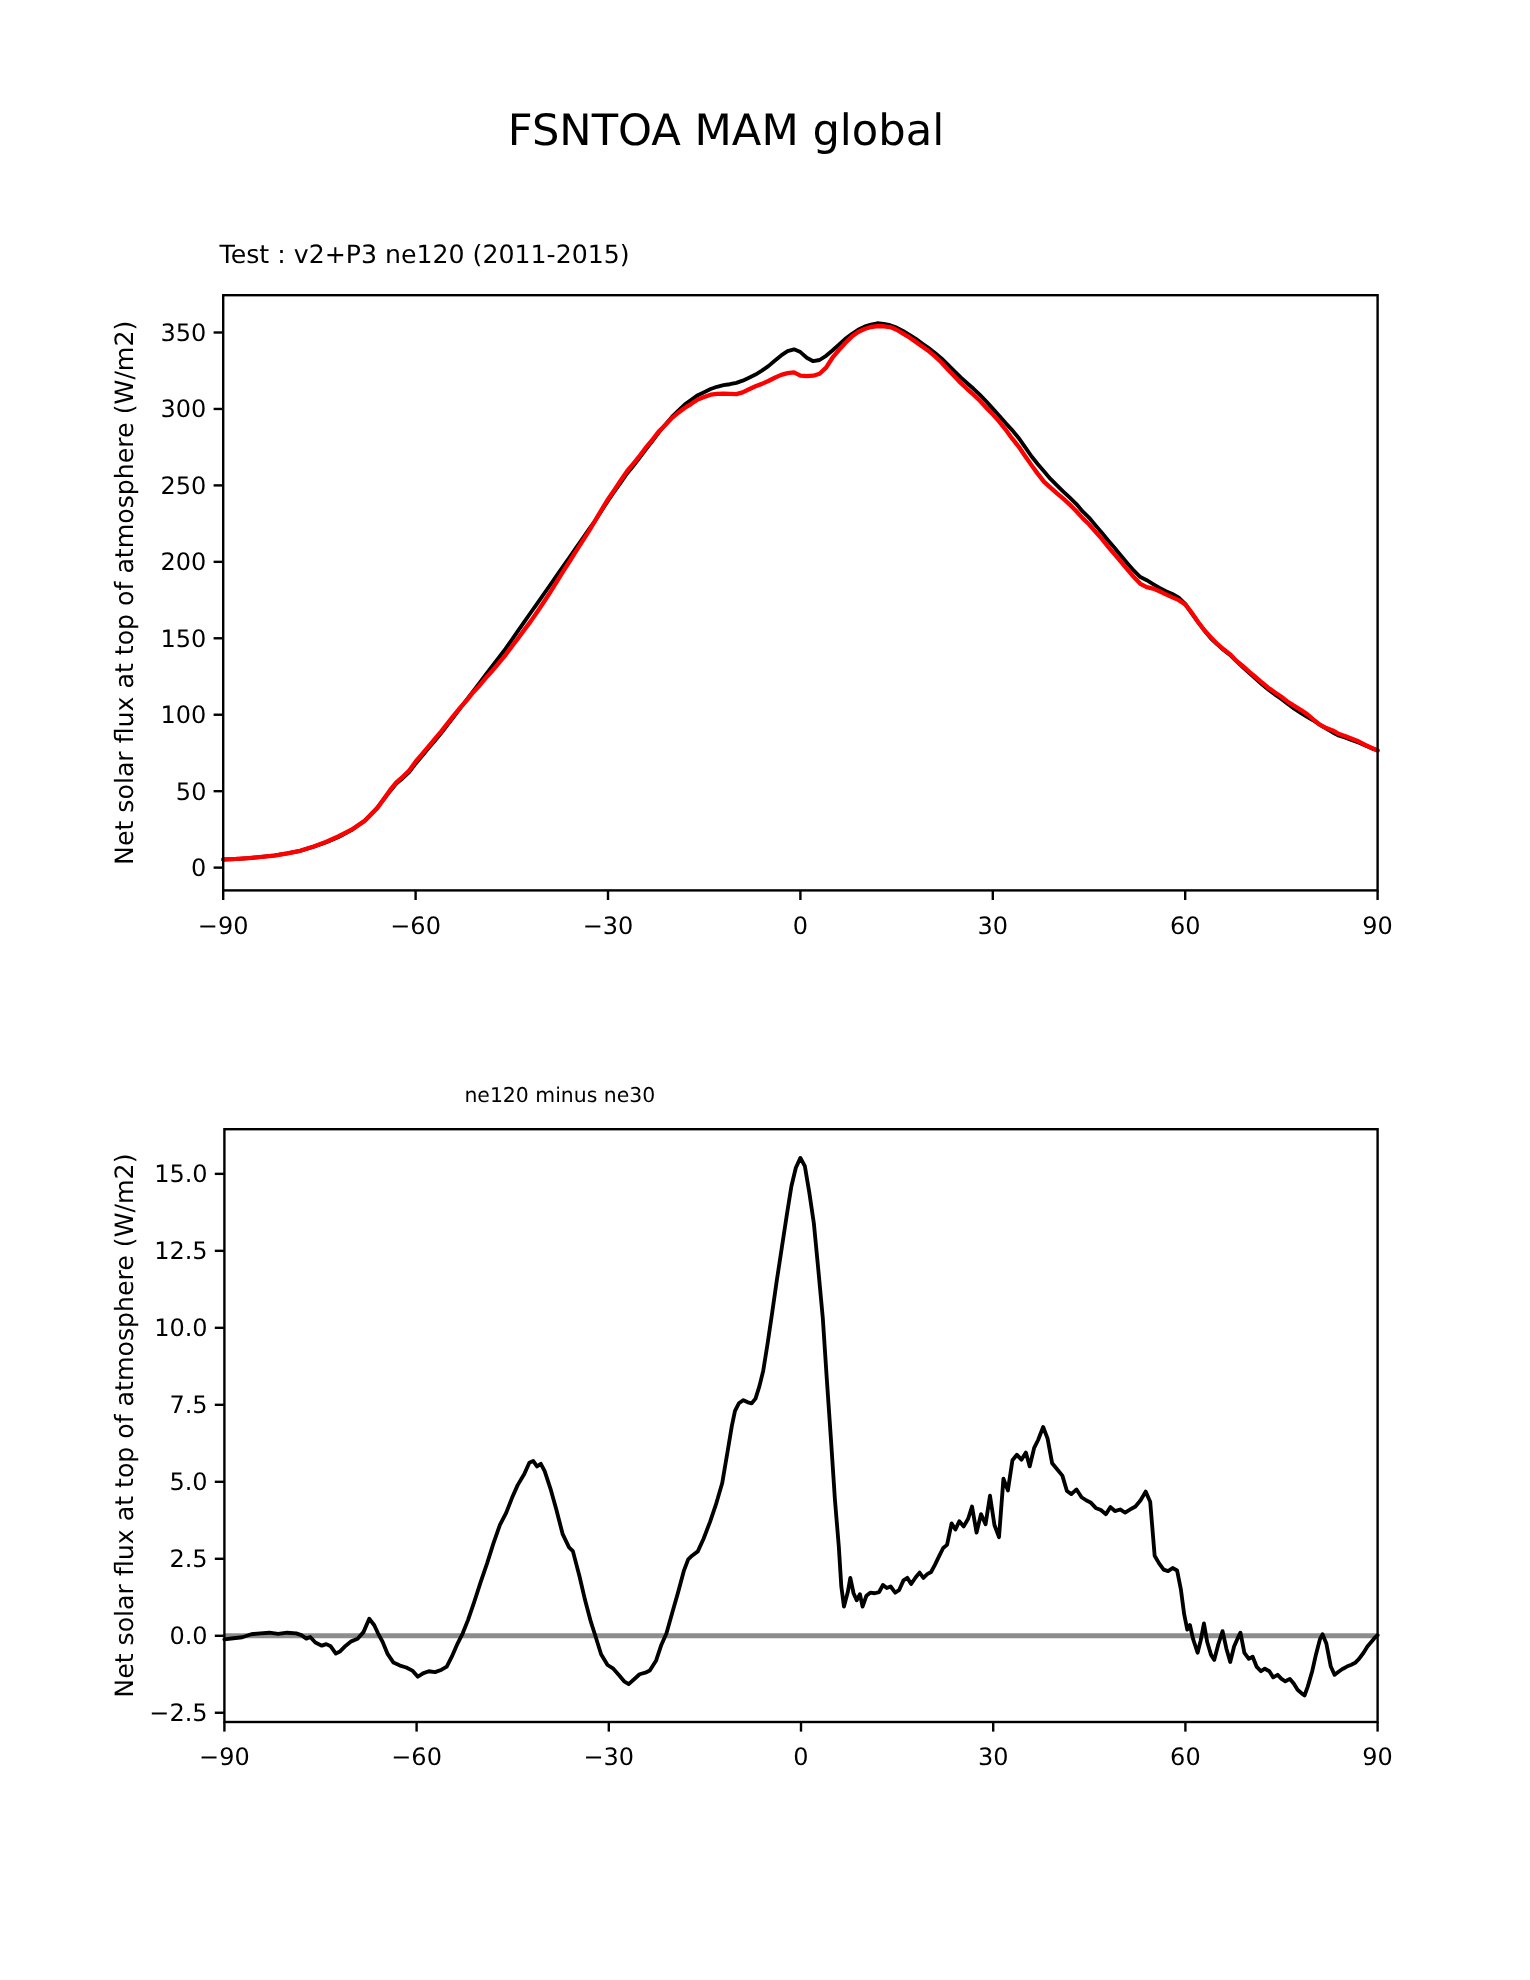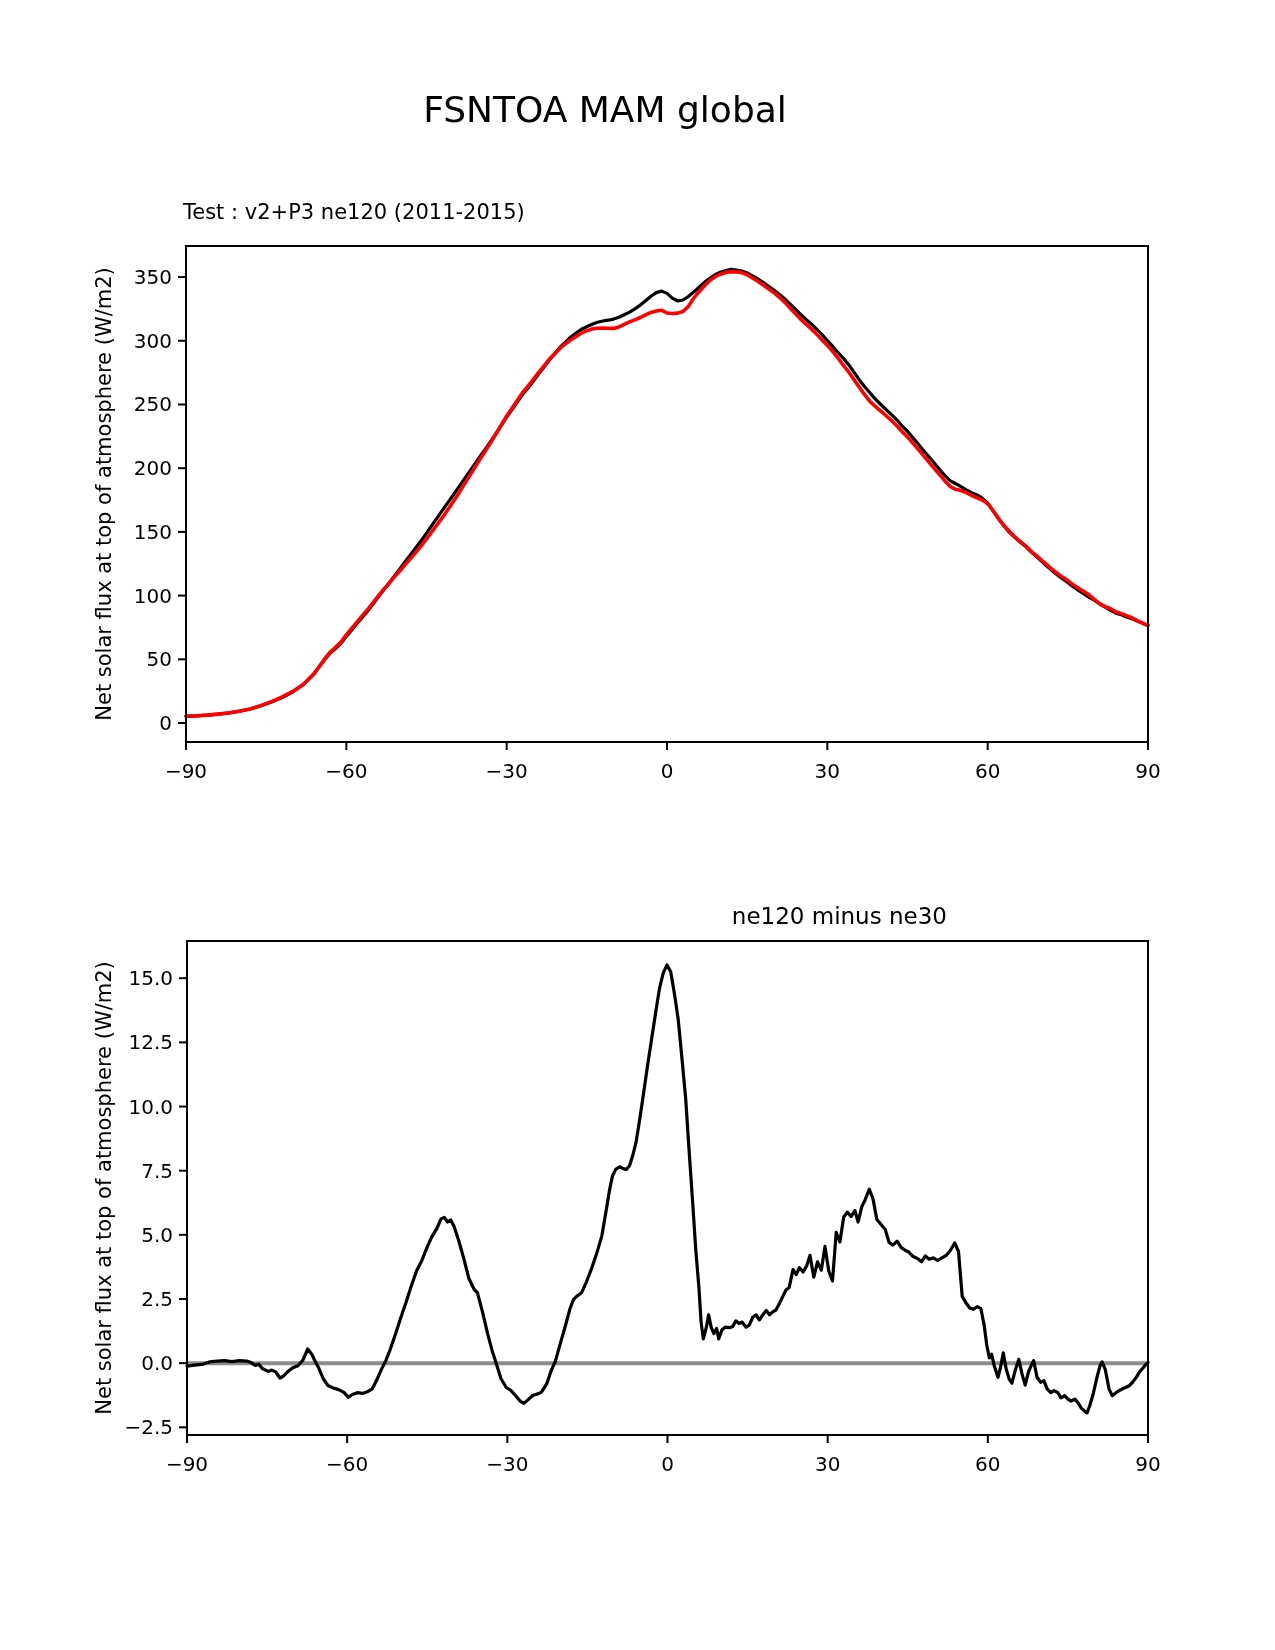--- a/index.html
+++ b/index.html
@@ -7,21 +7,21 @@
           font-family:"DejaVu Sans","Liberation Sans",sans-serif;color:#000;}
   .figure svg{position:absolute;left:0;top:0;}
   .abs{position:absolute;white-space:nowrap;}
   .suptitle{left:0;width:1210px;top:89px;text-align:center;font-size:36px;}
   .legend-line{left:183px;font-size:21px;}
   .legend-test{top:168px;margin-top:32px;}
   .legend-ref{top:199px;}
   .ylabel{font-size:21px;transform:translate(-50%,-50%) rotate(-90deg);}
   .ylabel-top{left:104px;top:494px;}
   .ylabel-bottom{left:104px;top:1188px;}
-  .subtitle2{left:387px;width:560px;top:903px;text-align:right;font-size:23px;}
+  .subtitle2{left:387px;width:560px;top:903px;text-align:left;font-size:17px;}
 </style>
 </head>
 <body>
 
 <div class="figure">
   <svg id="chart-svg" width="1275" height="1650" viewBox="0 0 1275 1650">
       <g>
         <polyline points="186.0,716.3 196.7,715.9 207.4,715.1 218.1,714.1 228.8,712.8 239.4,711.2 250.1,709.0 260.8,705.8 271.5,702.0 282.2,697.5 292.9,691.8 303.6,684.2 314.3,673.3 325.0,659.3 330.3,652.9 335.6,648.5 341.0,643.4 346.3,636.4 351.7,630.0 357.0,623.6 362.4,617.3 367.7,610.9 373.1,603.9 378.4,596.9 383.7,589.9 389.1,582.9 394.4,575.9 399.8,568.9 405.1,561.8 410.5,554.8 415.8,547.8 421.2,540.8 426.5,533.2 431.8,525.5 437.2,517.9 442.5,510.2 447.9,502.6 453.2,495.0 458.6,487.3 463.9,479.7 469.3,472.0 474.6,464.4 479.9,456.7 485.3,449.1 490.6,441.4 496.0,433.8 501.3,425.5 506.7,417.2 512.0,409.6 517.4,401.9 522.7,394.3 528.0,387.9 533.4,380.9 538.7,373.9 544.1,366.9 549.4,359.9 554.8,353.5 560.1,347.2 565.5,342.1 570.8,337.0 576.1,333.1 581.5,329.3 586.8,326.8 592.2,324.2 597.5,322.3 602.9,321.0 608.2,320.2 613.6,319.1 618.9,317.2 624.2,314.7 629.6,312.1 634.9,308.9 640.3,305.1 645.6,300.7 651.0,296.2 656.3,292.6 661.7,291.1 667.0,293.4 672.3,298.1 677.7,301.0 683.0,300.0 688.4,296.5 693.7,292.1 699.1,287.3 704.4,282.4 709.8,278.4 715.1,274.8 720.4,272.2 725.8,270.5 731.1,269.4 736.5,270.0 741.8,271.0 747.2,273.0 752.5,275.8 757.9,279.0 763.2,282.4 768.5,286.3 773.9,290.1 779.2,294.2 784.6,298.7 789.9,303.8 795.3,309.2 800.6,314.5 806.0,319.4 811.3,324.0 816.6,329.1 822.0,334.7 827.3,340.5 832.7,346.4 838.0,352.5 843.4,358.4 848.7,364.7 854.1,372.4 859.4,380.0 864.7,386.7 870.1,393.0 875.4,399.1 880.8,404.5 886.1,409.6 891.5,414.7 896.8,419.8 902.2,426.2 907.5,431.3 912.8,437.6 918.2,444.0 923.5,450.4 928.9,456.7 934.2,463.1 939.6,469.5 944.9,475.6 950.3,480.9 955.6,483.5 960.9,486.7 966.3,489.9 971.6,492.7 977.0,495.0 982.3,498.1 987.7,503.2 993.0,510.9 998.4,518.5 1003.7,525.5 1009.0,531.9 1014.4,537.0 1019.7,541.7 1025.1,545.9 1030.4,551.0 1035.8,556.1 1041.1,560.8 1046.5,565.7 1051.8,570.4 1057.1,574.7 1062.5,578.8 1067.8,582.4 1073.2,586.7 1078.5,590.5 1083.9,594.0 1089.2,597.3 1094.6,600.4 1099.9,604.0 1105.2,607.1 1110.6,610.4 1115.9,613.1 1121.3,614.8 1126.6,616.9 1132.0,618.8 1137.3,621.1 1142.7,623.4 1148.0,625.4" fill="none" stroke="#000000" stroke-width="3.2" stroke-linejoin="round" stroke-linecap="round"></polyline>
         <polyline points="186.0,716.1 196.7,715.8 207.4,715.1 218.1,714.1 228.8,713.0 239.4,711.2 250.1,709.0 260.8,705.6 271.5,701.6 282.2,696.9 292.9,691.4 303.6,684.3 314.3,673.5 325.0,658.5 330.3,652.0 335.6,647.3 341.0,642.1 346.3,634.8 351.7,628.5 357.0,622.1 362.4,615.7 367.7,609.5 373.1,602.6 378.4,596.0 383.7,589.5 389.1,583.4 394.4,576.8 399.8,571.0 405.1,564.6 410.5,558.7 415.8,552.3 421.2,545.9 426.5,538.8 431.8,531.8 437.2,524.5 442.5,517.4 447.9,509.6 453.2,501.7 458.6,493.4 463.9,484.9 469.3,476.2 474.6,467.9 479.9,459.4 485.3,451.1 490.6,442.8 496.0,433.8 501.3,424.8 506.7,416.0 512.0,408.2 517.4,400.2 522.7,392.5 528.0,386.1 533.4,379.4 538.7,372.4 544.1,365.9 549.4,359.1 554.8,353.7 560.1,348.2 565.5,343.7 570.8,339.8 576.1,336.5 581.5,332.9 586.8,330.9 592.2,328.9 597.5,328.3 602.9,328.1 608.2,328.2 613.6,328.4 618.9,327.0 624.2,324.4 629.6,321.9 634.9,319.9 640.3,317.5 645.6,314.8 651.0,312.4 656.3,311.0 661.7,310.3 667.0,313.0 672.3,313.5 677.7,313.1 683.0,311.5 688.4,306.4 693.7,298.1 699.1,291.7 704.4,285.8 709.8,280.5 715.1,276.7 720.4,274.2 725.8,272.5 731.1,271.7 736.5,271.9 741.8,272.6 747.2,274.8 752.5,278.0 757.9,281.2 763.2,284.9 768.5,288.7 773.9,292.6 779.2,297.0 784.6,302.1 789.9,307.9 795.3,313.5 800.6,319.1 806.0,324.2 811.3,328.9 816.6,334.0 822.0,339.9 827.3,345.3 832.7,351.4 838.0,358.0 843.4,365.4 848.7,371.9 854.1,379.8 859.4,387.4 864.7,394.7 870.1,401.6 875.4,406.4 880.8,411.1 886.1,415.6 891.5,420.5 896.8,425.8 902.2,431.8 907.5,436.9 912.8,443.0 918.2,449.1 923.5,455.7 928.9,462.0 934.2,468.3 939.6,474.7 944.9,480.9 950.3,486.5 955.6,489.3 960.9,490.5 966.3,492.7 971.6,495.3 977.0,497.8 982.3,500.1 987.7,503.7 993.0,510.5 998.4,518.3 1003.7,525.2 1009.0,531.0 1014.4,536.6 1019.7,541.1 1025.1,545.3 1030.4,550.8 1035.8,555.2 1041.1,559.9 1046.5,564.4 1051.8,569.0 1057.1,573.3 1062.5,577.1 1067.8,580.6 1073.2,584.9 1078.5,588.2 1083.9,591.5 1089.2,595.1 1094.6,599.7 1099.9,603.9 1105.2,606.7 1110.6,608.7 1115.9,611.7 1121.3,613.6 1126.6,615.7 1132.0,617.8 1137.3,620.6 1142.7,623.1 1148.0,625.4" fill="none" stroke="#ff0000" stroke-width="3.6" stroke-linejoin="round" stroke-linecap="round"></polyline>
         <rect x="186" y="246" width="962" height="496" fill="none" stroke="#000000" stroke-width="2"></rect>

